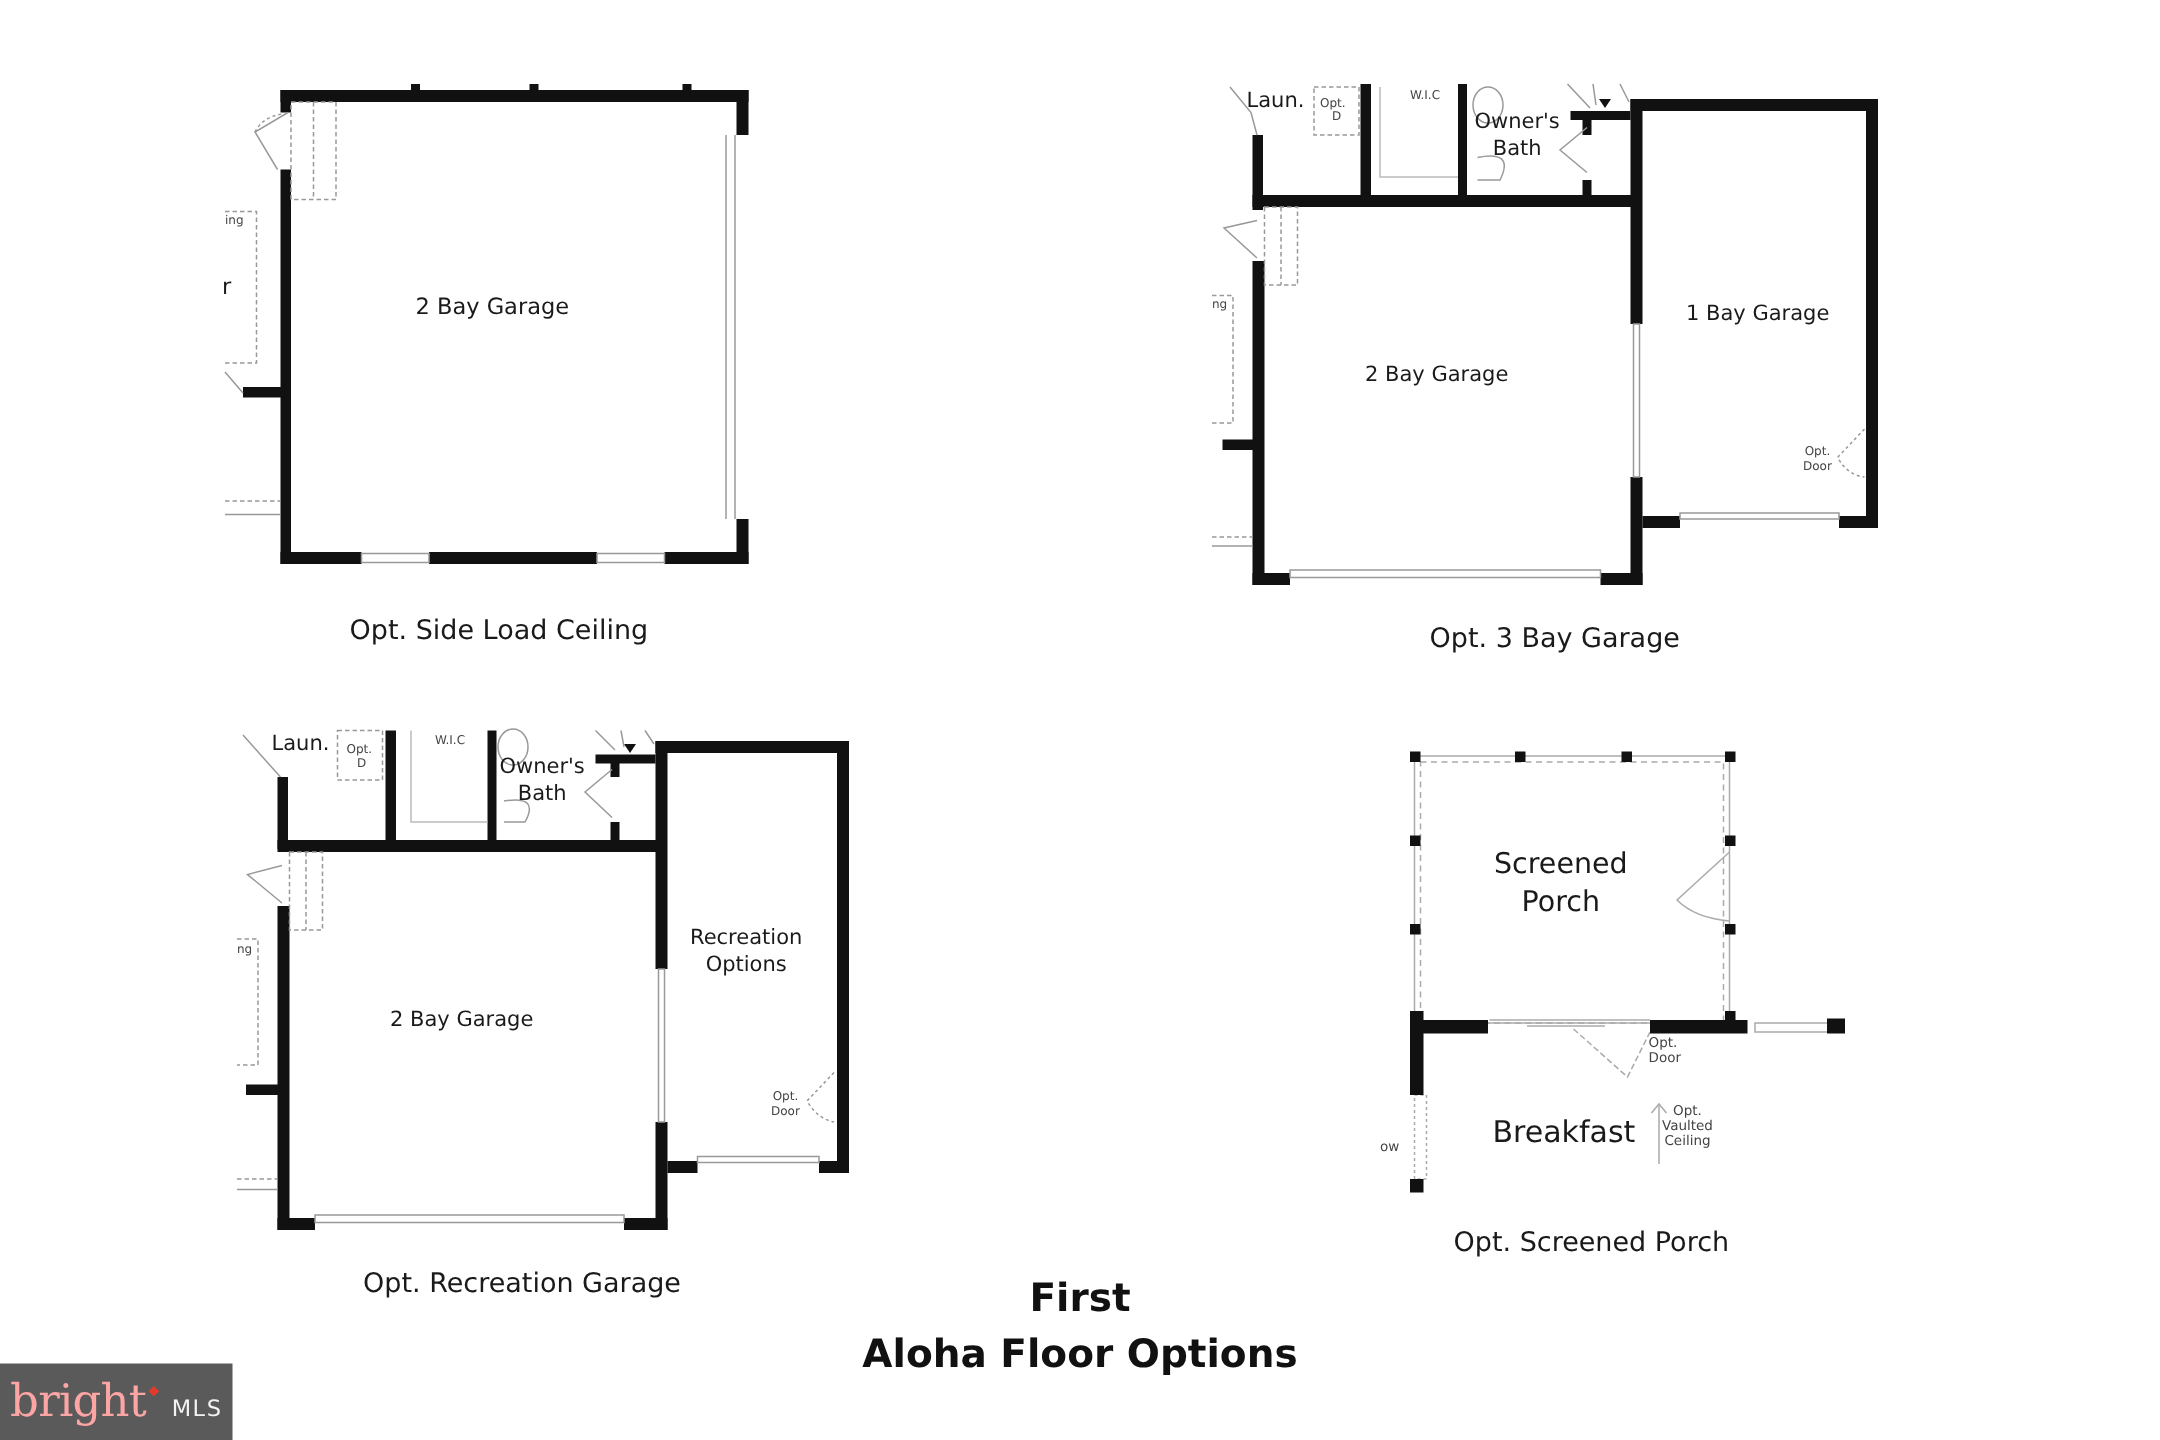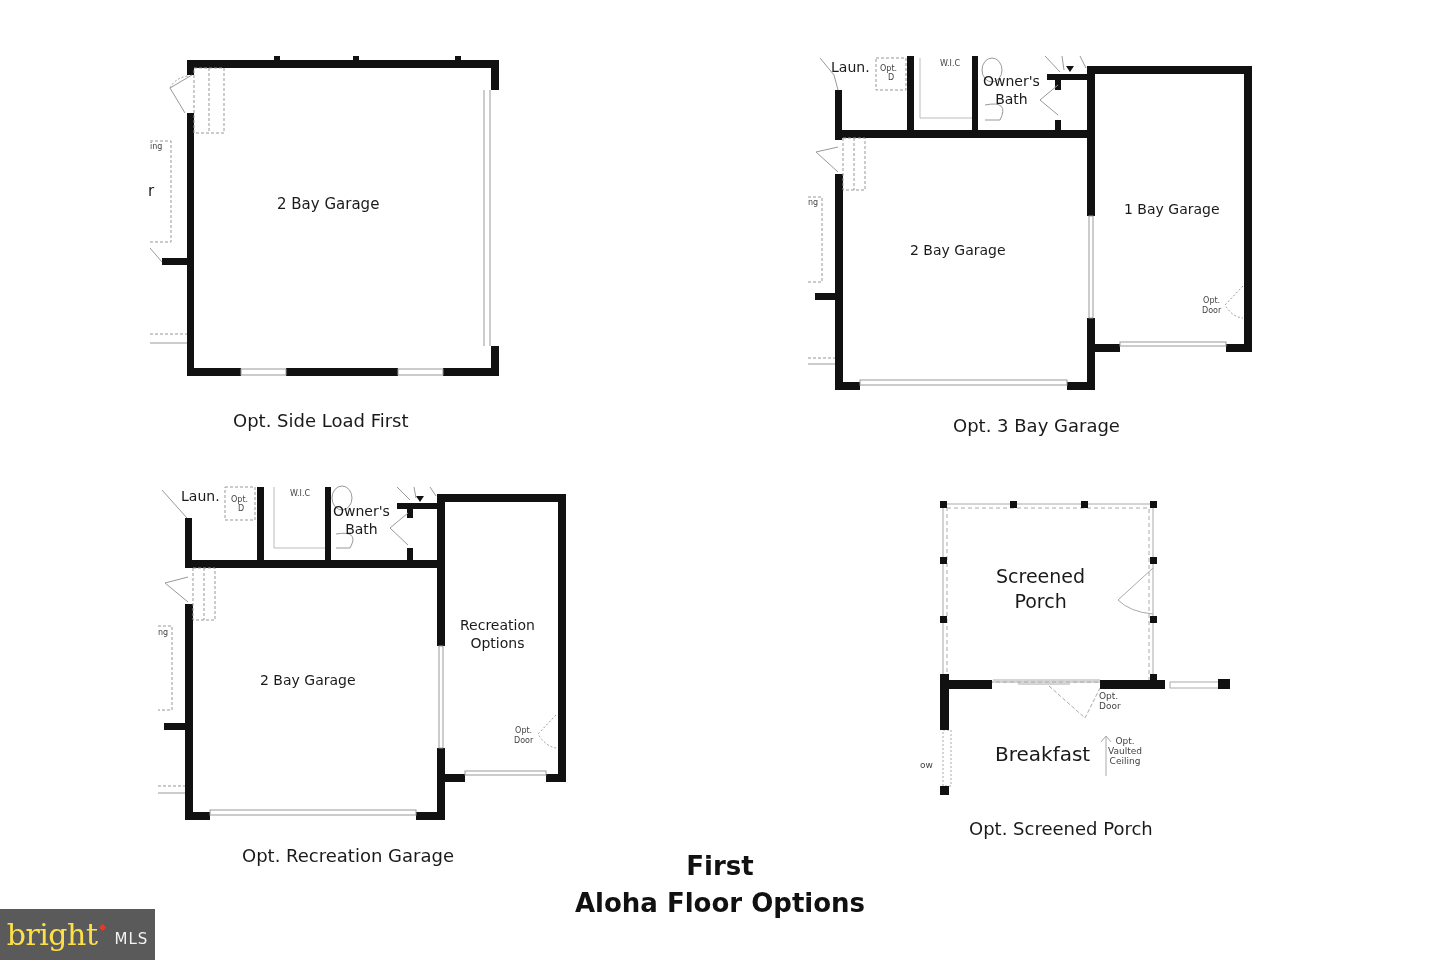--- a/index.html
+++ b/index.html
@@ -6,21 +6,21 @@
   body { width:1440px; height:960px; background:#ffffff; position:relative; overflow:hidden; font-family:"Liberation Sans", sans-serif; color:#1a1a1a; }
   .plan { position:absolute; left:0; top:0; }
   .lbl { position:absolute; white-space:nowrap; font-family:"DejaVu Sans", sans-serif; color:#1a1a1a; }
   .room { font-size:15px; }
   .room-lg { font-size:19px; text-align:center; line-height:25px; }
   .room-md { font-size:14px; text-align:center; line-height:18px; }
   .tiny { font-size:8px; color:#444; text-align:center; line-height:10px; }
   .caption { font-size:18px; }
   .title { position:absolute; left:0; width:1440px; text-align:center; font-family:"DejaVu Sans", sans-serif; font-weight:bold; font-size:26px; color:#111; }
   .logo { position:absolute; left:0; top:909px; width:155px; height:51px; background:#5a5a5a; display:flex; align-items:center; justify-content:center; }
-  .logo .b { font-family:"DejaVu Serif", serif; font-size:30px; color:#fde047; letter-spacing:-0.5px; }
+  .logo .b { font-family:"DejaVu Serif", serif; font-size:30px; color:#fca5a5; letter-spacing:-0.5px; }
   .logo .m { font-family:"DejaVu Sans", sans-serif; font-size:15px; color:#f2f2f2; margin-left:17px; margin-top:8px; letter-spacing:1px; }
   .logo .dot { position:absolute; left:100px; top:16px; width:5px; height:5px; background:#e23b2e; transform:rotate(45deg); }
 </style>
 </head>
 <body>
 
 <svg class="plan" width="1440" height="960" viewBox="0 0 1440 960">
 
   <g fill="#111" stroke="none">
     <rect x="187" y="60" width="312" height="8"></rect>
@@ -158,21 +158,21 @@
     <rect x="1150" y="674" width="7" height="10"></rect>
     <rect x="1218" y="679" width="12" height="10"></rect>
     <rect x="940" y="786" width="9" height="9"></rect>
   </g>
 </svg>
 
 <div>
   <div class="lbl room" style="left:277px;top:195px;">2 Bay Garage</div>
   <div class="lbl tiny" style="left:150px;top:142px;">ing</div>
   <div class="lbl room" style="left:148px;top:182px;">r</div>
-  <div class="lbl caption" style="left:233px;top:410px;">Opt. Side Load First</div>
+  <div class="lbl caption" style="left:233px;top:410px;">Opt. Side Load Ceiling</div>
 </div>
 
 <div>
   <div class="lbl" style="left:831px;top:59px;font-size:14px;">Laun.</div>
   <div class="lbl tiny" style="left:880px;top:64px;">Opt.</div>
   <div class="lbl tiny" style="left:888px;top:73px;">D</div>
   <div class="lbl tiny" style="left:940px;top:59px;">W.I.C</div>
   <div class="lbl room-md" style="left:983px;top:72px;">
     <div>Owner's</div>
     <div>Bath</div>

